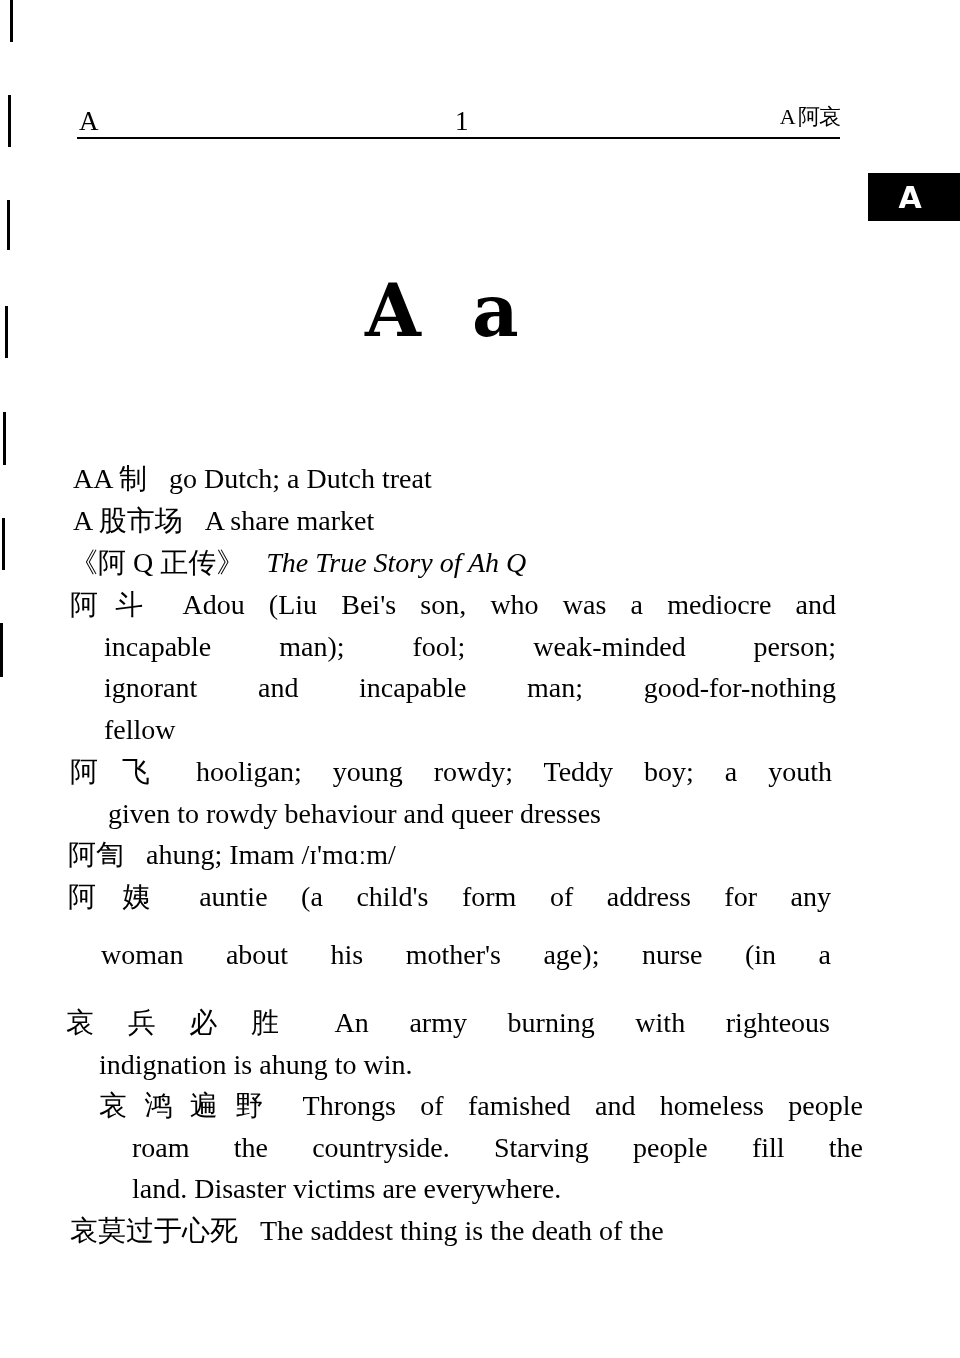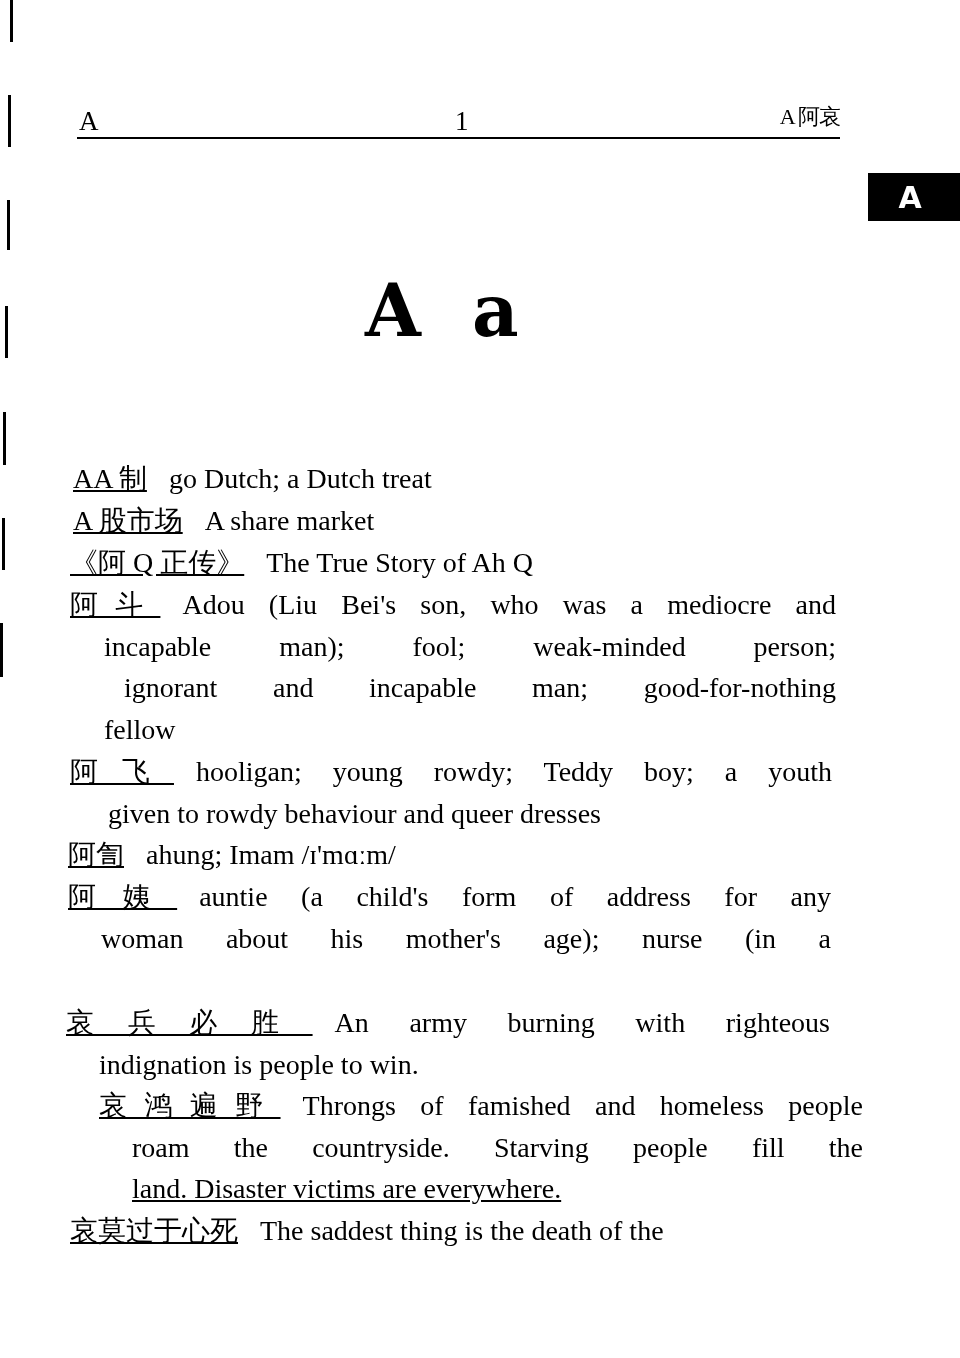--- a/index.html
+++ b/index.html
@@ -19,22 +19,22 @@
       display: flex; align-items: center; justify-content: center; padding-right: 8px; box-sizing: border-box;
     }
     .section-letter {
       position: absolute; left: 365px; top: 268px; font-size: 72px; font-weight: bold;
       font-family: "DejaVu Serif", serif; letter-spacing: 2px; word-spacing: 22px;
     }
     .entries { position: absolute; left: 0; top: 0; }
     .entry { position: absolute; font-size: 28px; line-height: 41.5px; }
     .entry .line { white-space: nowrap; display: block; }
     .entry .line.just { text-align: justify; text-align-last: justify; white-space: normal; }
-    .hw { margin-right: 22px; text-decoration: underline; }
-    .it { }
+    .hw { margin-right: 22px; }
+    .it { font-style: italic; }
   </style>
 </head>
 <body>
 
 <div class="edge-bar" style="left:10px;top:0;height:42px;"></div>
 <div class="edge-bar" style="left:8px;top:95px;height:52px;"></div>
 <div class="edge-bar" style="left:7px;top:200px;height:50px;"></div>
 <div class="edge-bar" style="left:5px;top:306px;height:52px;"></div>
 <div class="edge-bar" style="left:3px;top:412px;height:53px;"></div>
 <div class="edge-bar" style="left:2px;top:518px;height:52px;"></div>
@@ -61,46 +61,46 @@
     <span class="line"><span class="hw">A 股市场</span><span>A share market</span></span>
   </div>
 
   <div class="entry" style="left:70px;top:542px;width:770px;">
     <span class="line"><span class="hw">《阿 Q 正传》</span><span class="it">The True Story of Ah Q</span></span>
   </div>
 
   <div class="entry" style="left:70px;top:584px;width:766px;">
     <span class="line just"><span class="hw">阿斗</span><span>Adou (Liu Bei's son, who was a mediocre and</span></span>
     <span class="line just" style="margin-left:34px;">incapable man); fool; weak-minded person;</span>
-    <span class="line just" style="margin-left:54px;">ignorant and incapable man; good-for-nothing</span>
+    <span class="line just" style="margin-left:34px;">ignorant and incapable man; good-for-nothing</span>
     <span class="line" style="margin-left:34px;">fellow</span>
   </div>
 
   <div class="entry" style="left:70px;top:751px;width:762px;">
     <span class="line just"><span class="hw">阿飞</span><span>hooligan; young rowdy; Teddy boy; a youth</span></span>
     <span class="line" style="margin-left:38px;">given to rowdy behaviour and queer dresses</span>
   </div>
 
   <div class="entry" style="left:68px;top:834px;width:764px;">
     <span class="line"><span class="hw">阿訇</span><span>ahung; Imam /ɪ'mɑːm/</span></span>
   </div>
 
   <div class="entry" style="left:68px;top:876px;width:763px;">
     <span class="line just"><span class="hw">阿姨</span><span>auntie (a child's form of address for any</span></span>
-    <span class="line just" style="margin-left:33px;">woman about his mother's age); nurse (in a</span>
+    <span class="line just" style="margin-left:33px;margin-top:16px;">woman about his mother's age); nurse (in a</span>
   </div>
 
   <div class="entry" style="left:66px;top:1002px;width:764px;">
     <span class="line just"><span class="hw">哀兵必胜</span><span>An army burning with righteous</span></span>
-    <span class="line" style="margin-left:33px;">indignation is people to win.</span>
+    <span class="line" style="margin-left:33px;">indignation is ahung to win.</span>
   </div>
 
   <div class="entry" style="left:64px;top:1085px;width:764px;margin-left:35px;">
     <span class="line just"><span class="hw">哀鸿遍野</span><span>Throngs of famished and homeless people</span></span>
     <span class="line just" style="margin-left:33px;">roam the countryside. Starving people fill the</span>
-    <span class="line" style="margin-left:33px;text-decoration:underline;">land. Disaster victims are everywhere.</span>
+    <span class="line" style="margin-left:33px;">land. Disaster victims are everywhere.</span>
   </div>
 
   <div class="entry" style="left:70px;top:1210px;width:764px;">
     <span class="line"><span class="hw">哀莫过于心死</span><span>The saddest thing is the death of the</span></span>
   </div>
 
 </div>
 
 </body></html>

